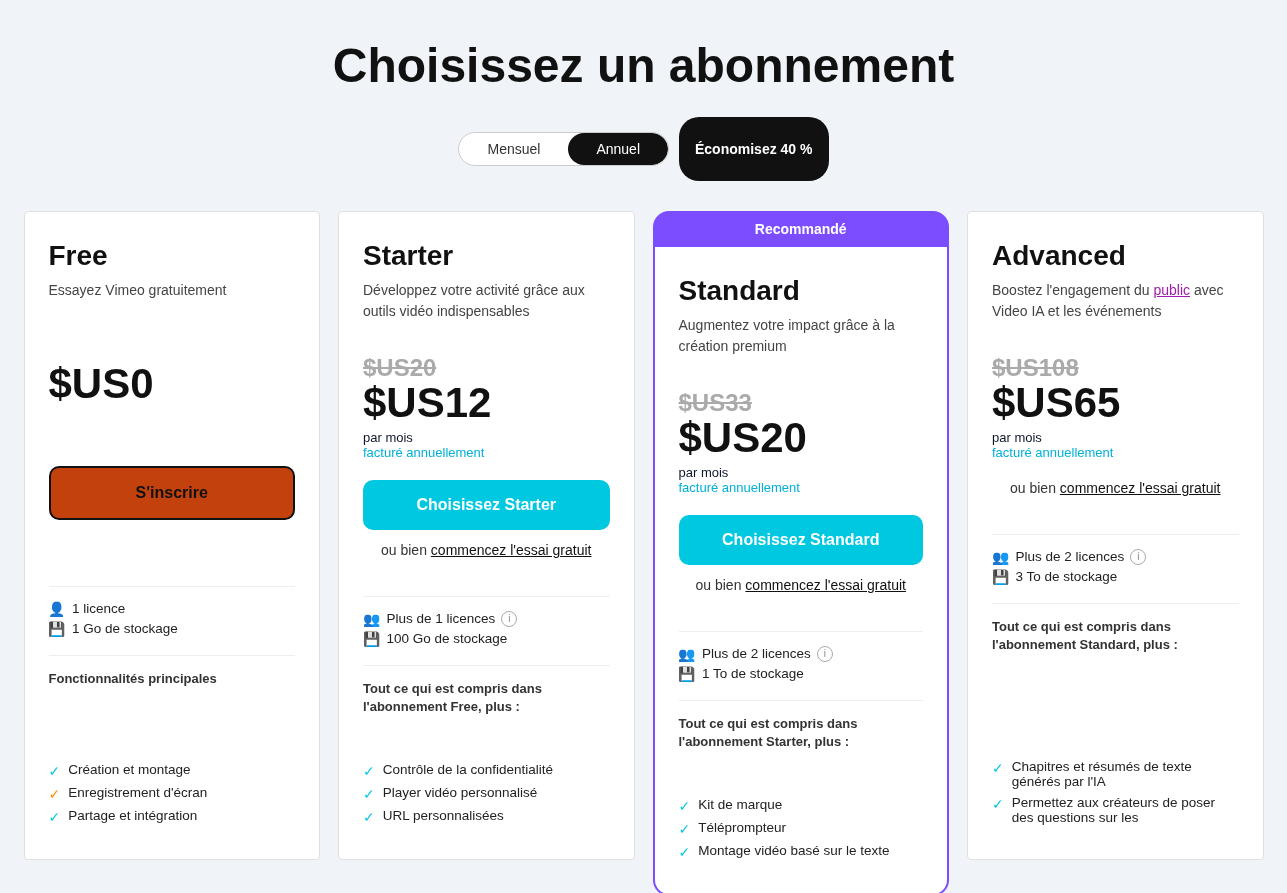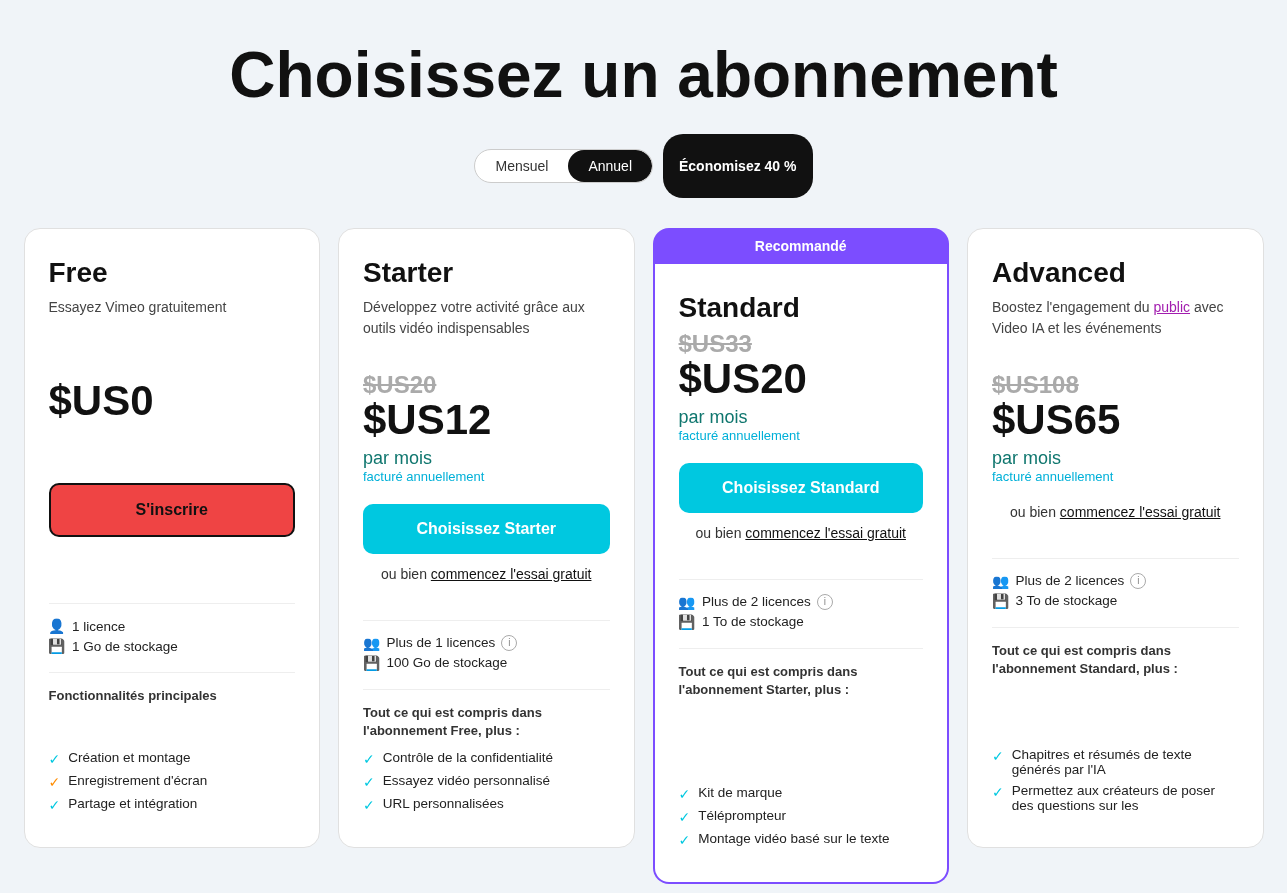--- a/index.html
+++ b/index.html
@@ -7,40 +7,40 @@
       font-family: -apple-system, BlinkMacSystemFont, 'Segoe UI', Helvetica, Arial, sans-serif;
       background-color: #f0f4f8;
       min-height: 893px;
       padding: 40px 20px 40px;
     }
     .page-header {
       text-align: center;
       margin-bottom: 30px;
     }
     .page-title {
-      font-size: 64px;
+      font-size: 48px;
       font-weight: 900;
       color: #111;
       line-height: 1.1;
       margin-bottom: 24px;
     }
     .billing-toggle {
       display: inline-flex;
       align-items: center;
       gap: 10px;
     }
     .toggle-container {
       display: inline-flex;
       border: 1.5px solid #ccc;
       border-radius: 30px;
       overflow: hidden;
       background: #fff;
     }
     .toggle-btn {
-      padding: 8px 20px;
+      padding: 8px 28px;
       font-size: 14px;
       cursor: pointer;
       border: none;
       background: transparent;
       color: #333;
       font-weight: 500;
     }
     .toggle-btn.active {
       background: #111;
       color: #fff;
@@ -60,21 +60,21 @@
       max-width: 1240px;
       margin: 0 auto;
       align-items: stretch;
     }
     .plan-wrapper {
       flex: 1;
       position: relative;
     }
     .plan-card {
       background: #fff;
-      border-radius: 16px;
+      border-radius: 4px;
       padding: 28px 24px;
       height: 100%;
       border: 1.5px solid #e0e0e0;
       display: flex;
       flex-direction: column;
       gap: 0;
     }
     .plan-card.recommended {
       border: 2px solid #7c4dff;
       border-top: none;
@@ -122,40 +122,40 @@
       margin-bottom: 4px;
     }
     .price-free {
       font-size: 42px;
       font-weight: 900;
       color: #111;
       margin-bottom: 4px;
       margin-top: 4px;
     }
     .price-period {
-      font-size: 18px;
-      color: #0f766e;
+      font-size: 13px;
+      color: #0f172a;
     }
     .price-billing {
       font-size: 13px;
       color: #00b0d8;
       margin-bottom: 20px;
     }
     .cta-button {
       width: 100%;
       padding: 16px;
       border-radius: 10px;
       font-size: 16px;
       font-weight: 700;
       cursor: pointer;
       border: none;
       margin-bottom: 12px;
     }
     .cta-button.outline {
-      background: #ef4444;
+      background: #c2410c;
       border: 2px solid #111;
       color: #111;
     }
     .cta-button.cyan {
       background: #00c8e0;
       color: #fff;
     }
     .trial-link {
       text-align: center;
       font-size: 14px;
@@ -311,34 +311,35 @@
         </div>
         <div class="divider"></div>
         <div class="included-text">Tout ce qui est compris dans l'abonnement Free, plus :</div>
         <ul class="plan-features">
           <li class="feature-item">
             <span class="feature-icon check-cyan">✓</span>
             <span>Contrôle de la confidentialité</span>
           </li>
           <li class="feature-item">
             <span class="feature-icon check-cyan">✓</span>
-            <span>Essayez vidéo personnalisé</span>
+            <span>Player vidéo personnalisé</span>
           </li>
           <li class="feature-item">
             <span class="feature-icon check-cyan">✓</span>
             <span>URL personnalisées</span>
           </li>
         </ul>
       </div>
     </div>
 
     <div class="plan-wrapper">
       <div class="recommended-label">Recommandé</div>
       <div class="plan-card recommended">
         <div class="plan-name">Standard</div>
+        <div class="plan-description">Augmentez votre impact grâce à la création premium</div>
         <div class="price-section">
           <div class="price-original">$US33</div>
           <div class="price-current">$US20</div>
           <div class="price-period">par mois</div>
           <div class="price-billing">facturé annuellement</div>
         </div>
         <button class="cta-button cyan">Choisissez Standard</button>
         <div class="trial-link">
           <span>ou bien </span><a href="#">commencez l'essai gratuit</a>
         </div>

